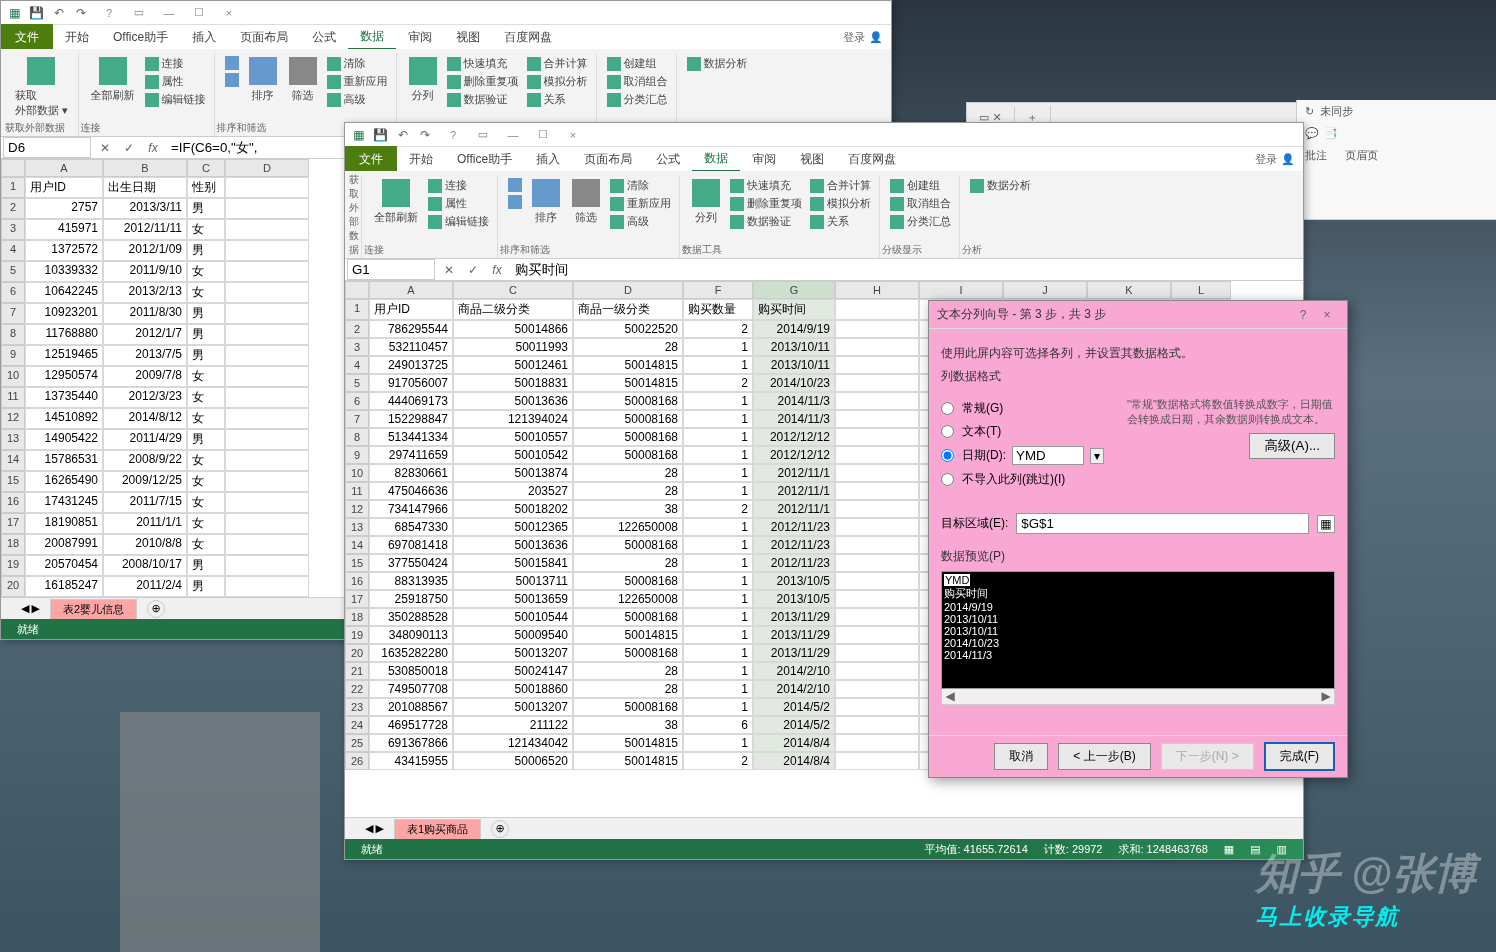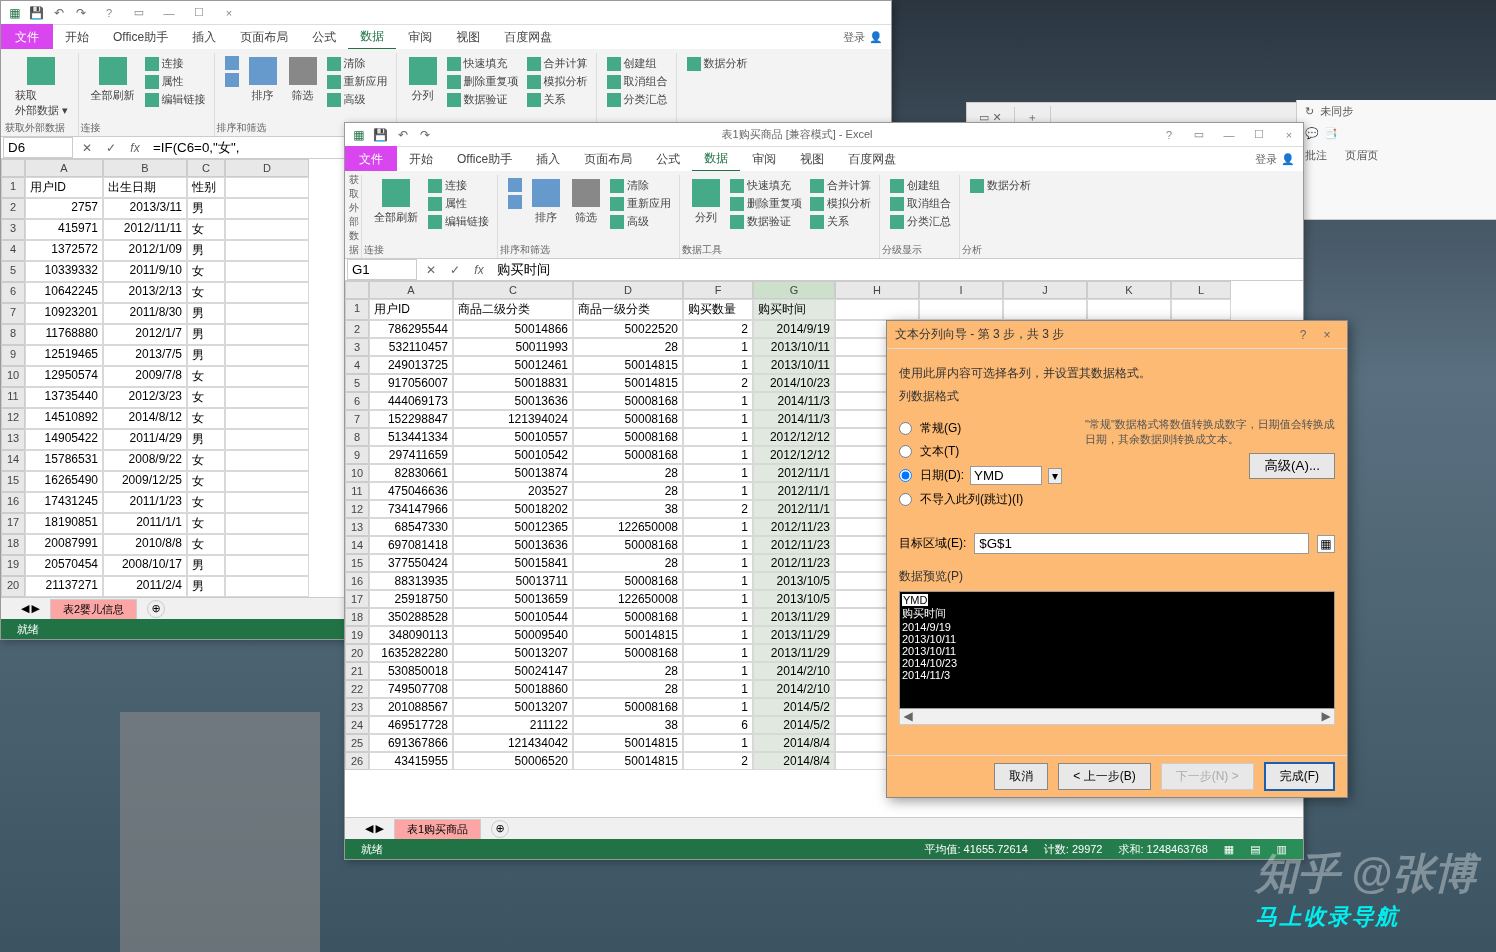--- a/index.html
+++ b/index.html
@@ -8,52 +8,52 @@
 .win1 { left: 0; top: 0; width: 892px; height: 640px; }
 .win2 { left: 344px; top: 122px; width: 960px; height: 738px; }
 .titlebar { height: 24px; background: #fff; display: flex; align-items: center; font-size: 11px; color: #666; border-bottom: 1px solid #ddd; }
 .titlebar .qat { display: flex; gap: 2px; padding: 0 4px; }
 .qat-icon { width: 20px; height: 20px; display: flex; align-items: center; justify-content: center; cursor: pointer; font-size: 12px; }
 .titlebar .title { flex: 1; text-align: center; }
 .titlebar .winbtns { display: flex; gap: 2px; }
 .winbtn { width: 28px; height: 20px; display: flex; align-items: center; justify-content: center; cursor: pointer; color: #888; }
 .menubar { height: 24px; background: #fff; display: flex; align-items: center; font-size: 12px; }
 .menutab { padding: 3px 12px; cursor: pointer; color: #444; }
-.menutab.file { background: #d946ef; color: #fff; padding: 5px 14px; }
+.menutab.file { background: #4d7c0f; color: #fff; padding: 5px 14px; }
 .menutab.active { color: #217346; border-bottom: 2px solid #217346; }
 .menubar .login { margin-left: auto; padding-right: 8px; color: #666; font-size: 11px; display:flex; align-items:center; gap:4px;}
 .ribbon { background: #f3f3f3; border-bottom: 1px solid #ccc; padding: 4px 4px 0; display: flex; gap: 2px; font-size: 11px; height: 88px; }
 .rgroup { border-right: 1px solid #ddd; padding: 2px 6px 14px; position: relative; display: flex; flex-direction: column; }
 .rgroup-label { position: absolute; bottom: 1px; left: 0; right: 0; color: #666; font-size: 10px; }
 .rbtn { display: flex; align-items: center; gap: 3px; padding: 1px 2px; cursor: pointer; color: #444; white-space: nowrap; }
 .rbtn .ico { width: 14px; height: 14px; background: #4a8; display: inline-block; }
 .rbtn.big { flex-direction: column; align-items: center; padding: 2px 4px; }
 .rbtn.big .ico { width: 28px; height: 28px; }
 .rcol { display: flex; flex-direction: column; gap: 1px; }
 .rrow { display: flex; gap: 4px; }
 .formulabar { height: 22px; background: #fff; border-bottom: 1px solid #ccc; display: flex; align-items: center; font-size: 12px; }
-.namebox { width: 70px; border: 1px solid #ccc; padding: 2px 4px; margin: 0 2px; }
+.namebox { width: 88px; border: 1px solid #ccc; padding: 2px 4px; margin: 0 2px; }
 .fx-btn { width: 24px; text-align: center; color: #666; cursor: pointer; }
 .fx-input { flex: 1; padding: 2px 6px; border: none; outline: none; }
 .grid-area { flex: 1; position: relative; overflow: hidden; background: #fff; }
 .grid { display: grid; font-size: 12px; }
 .colhdr, .rowhdr { background: #e8e8e8; border: 1px solid #ccc; text-align: center; padding: 2px; color: #444; font-size: 11px; }
 .colhdr.sel { background: #cde0cc; }
 .corner { background: #e8e8e8; border: 1px solid #ccc; }
 .cell { border: 1px solid #d8d8d8; padding: 1px 4px; text-align: right; white-space: nowrap; overflow: hidden; }
 .cell.txt { text-align: left; }
 .cell.sel { background: #e0e8e0; }
 .sheet-tabs { height: 22px; background: #f0f0f0; border-top: 1px solid #ccc; display: flex; align-items: center; font-size: 11px; padding: 0 20px; gap: 2px; }
 .sheet-tab { padding: 2px 12px; background: #fca5a5; border: 1px solid #ccc; border-bottom: none; cursor: pointer; }
 .sheet-add { width: 18px; height: 18px; border: 1px solid #ccc; border-radius: 50%; display:flex; align-items:center; justify-content:center; cursor:pointer; margin-left:8px;}
 .statusbar { height: 20px; background: #217346; color: #fff; display: flex; align-items: center; font-size: 11px; padding: 0 8px; }
 .statusbar .fill { flex: 1; }
 .statusbar .item { padding: 0 8px; }
 .win2 .statusbar { background: linear-gradient(90deg, #217346 0%, #217346 70%, #2a8f58 100%); }
-.dialog { position: absolute; right: 148px; top: 320px; width: 462px; height: 478px; background: #fdba74; border: 1px solid #888; box-shadow: 3px 3px 12px rgba(0,0,0,0.4); font-size: 12px; z-index: 10; }
+.dialog { position: absolute; right: 148px; top: 300px; width: 420px; height: 478px; background: #f9a8d4; border: 1px solid #888; box-shadow: 3px 3px 12px rgba(0,0,0,0.4); font-size: 12px; z-index: 10; }
 .dlg-title { height: 28px; display: flex; align-items: center; padding: 0 8px; border-bottom: 1px solid #ddd; }
 .dlg-title .t { flex: 1; color: #333; }
 .dlg-title .help, .dlg-title .x { width: 24px; text-align: center; cursor: pointer; color: #666; }
 .dlg-body { padding: 10px 12px; height: calc(100% - 70px); }
 .dlg-body .line { margin: 6px 0; color: #333; }
 .fieldset-like { margin: 6px 0 10px; }
 .radio-row { display: flex; align-items: center; gap: 6px; padding: 3px 0; }
 .radio-row input[type=radio] { margin-right: 2px; }
 .date-fmt-input { width: 72px; padding: 1px 3px; border: 1px solid #999; background: #fff; }
 .adv-btn { float: right; padding: 3px 14px; border: 1px solid #888; background: #e8e8e8; cursor: pointer; }
@@ -325,40 +325,40 @@
         <div class="cell">2008/9/22</div>
         <div class="cell txt">女</div>
         <div class="cell"></div>
         <div class="rowhdr">15</div>
         <div class="cell">16265490</div>
         <div class="cell">2009/12/25</div>
         <div class="cell txt">女</div>
         <div class="cell"></div>
         <div class="rowhdr">16</div>
         <div class="cell">17431245</div>
-        <div class="cell">2011/1/23</div>
+        <div class="cell">2011/7/15</div>
         <div class="cell txt">女</div>
         <div class="cell"></div>
         <div class="rowhdr">17</div>
         <div class="cell">18190851</div>
         <div class="cell">2011/1/1</div>
         <div class="cell txt">女</div>
         <div class="cell"></div>
         <div class="rowhdr">18</div>
         <div class="cell">20087991</div>
         <div class="cell">2010/8/8</div>
         <div class="cell txt">女</div>
         <div class="cell"></div>
         <div class="rowhdr">19</div>
         <div class="cell">20570454</div>
         <div class="cell">2008/10/17</div>
         <div class="cell txt">男</div>
         <div class="cell"></div>
         <div class="rowhdr">20</div>
-        <div class="cell">21137271</div>
+        <div class="cell">16185247</div>
         <div class="cell">2011/2/4</div>
         <div class="cell txt">男</div>
         <div class="cell"></div>
       </div>
   </div>
   <div class="sheet-tabs">
     <span style="cursor:pointer">◀</span>
     <span style="cursor:pointer;margin-right:8px">▶</span>
     <span class="sheet-tab">表2婴儿信息</span>
     <span class="sheet-add">⊕</span>
@@ -387,21 +387,20 @@
 </div>
 
 <div class="excel-window win2">
   <div class="titlebar">
     <div class="qat">
       <span class="qat-icon" style="color:#217346">▦</span>
       <span class="qat-icon">💾</span>
       <span class="qat-icon">↶</span>
       <span class="qat-icon">↷</span>
     </div>
-    <div class="title">表1购买商品 [兼容模式] - Excel</div>
     <div class="winbtns">
       <span class="winbtn">?</span>
       <span class="winbtn">▭</span>
       <span class="winbtn">—</span>
       <span class="winbtn">☐</span>
       <span class="winbtn close">×</span>
     </div>
   </div>
   <div class="menubar">
     <span class="menutab file">文件</span>

